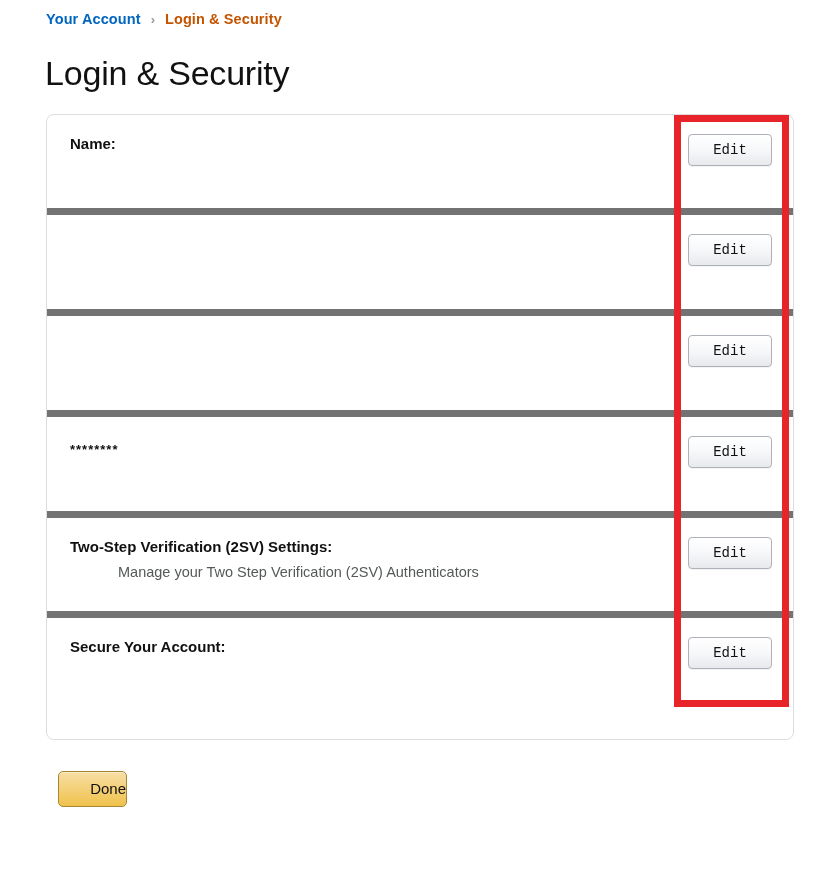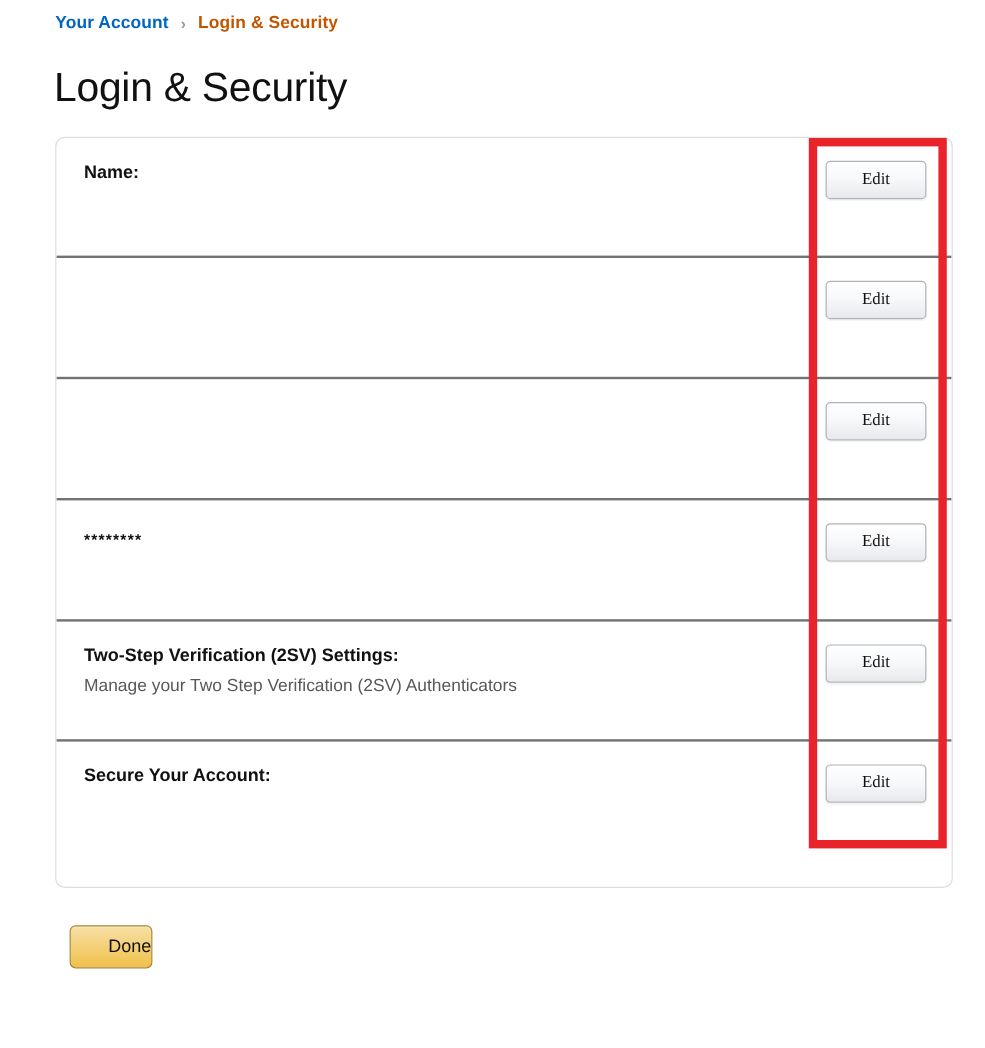--- a/index.html
+++ b/index.html
@@ -66,21 +66,21 @@
     height: 626px;
     border: 1px solid #dddddd;
     border-radius: 8px;
     background: #ffffff;
     box-sizing: border-box;
     overflow: hidden;
   }
   .row {
     position: relative;
     box-sizing: border-box;
-    border-bottom: 2px solid #737373;
+    border-bottom: 7px solid #737373;
     padding: 19px 0 0 23px;
   }
   .row:last-child {
     border-bottom: none;
   }
   .row-h100 { height: 100px; }
   .row-h101 { height: 101px; }
   .row-h124 { height: 124px; }
 
   .row-label {
@@ -97,34 +97,35 @@
     line-height: 19px;
     margin-top: 4px;
     letter-spacing: 1px;
   }
   .row-desc {
     font-size: 14.5px;
     color: #565959;
     line-height: 24px;
     margin-top: 3px;
     max-width: 590px;
+    margin-left: 48px;
   }
 
   
   .edit-btn {
     position: absolute;
     top: 19px;
     left: 641px;
     width: 84px;
     height: 32px;
     border: 1px solid #adb1b8;
     border-radius: 4px;
     background: linear-gradient(to bottom, #ffffff 0%, #f7f8fa 48%, #e7e9ec 100%);
     box-shadow: 0 1px 0 rgba(255,255,255,0.6) inset, 0 1px 1px rgba(0,0,0,0.05);
-    font-family: Liberation Serif, serif;
+    font-family: Liberation Mono, monospace;
     font-size: 14px;
     color: #111111;
     cursor: pointer;
     padding: 0;
     line-height: 30px;
     text-align: center;
   }
 
   
   .annotation-box {

